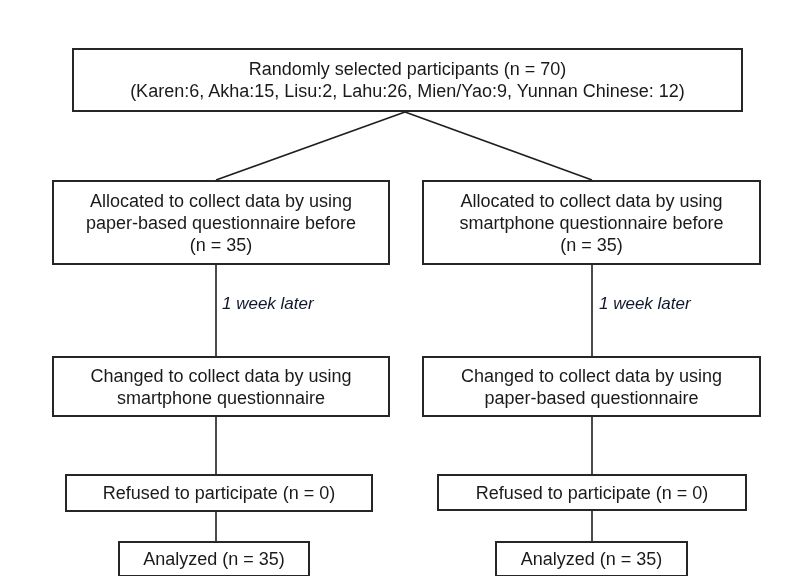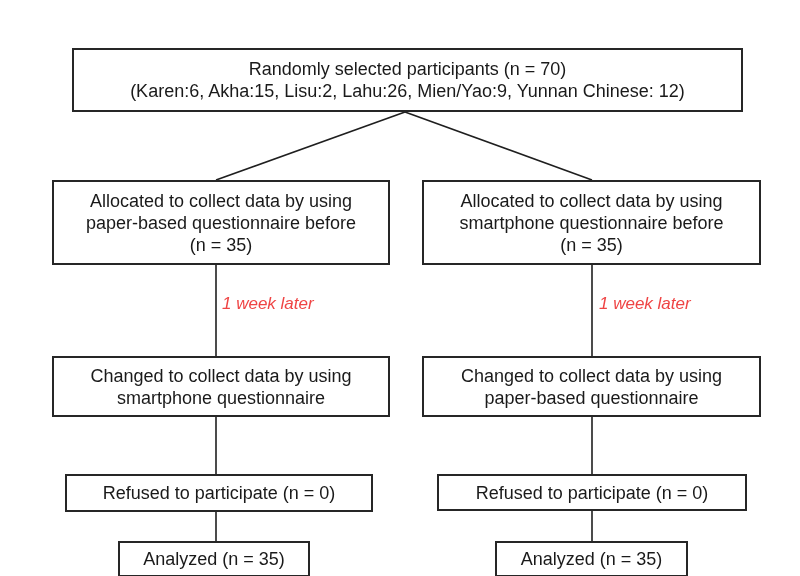--- a/index.html
+++ b/index.html
@@ -48,21 +48,21 @@
   .node-chg-r    { left: 422px; top: 340px; width: 339px; height: 61px; }
   .node-ref-l    { left: 65px;  top: 458px; width: 308px; height: 38px; }
   .node-ref-r    { left: 437px; top: 458px; width: 310px; height: 37px; }
   .node-ana-l    { left: 118px; top: 525px; width: 192px; height: 36px; }
   .node-ana-r    { left: 495px; top: 525px; width: 193px; height: 36px; }
   .interval-label {
     position: absolute;
     font-size: 17px;
     font-style: italic;
     line-height: 18px;
-    color: #ef4444;
+    color: #0f172a;
     white-space: nowrap;
   }
   .interval-l { left: 222px; top: 279px; }
   .interval-r { left: 599px; top: 279px; }
 </style>
 </head>
 <body>
 
 <div class="canvas">
 

